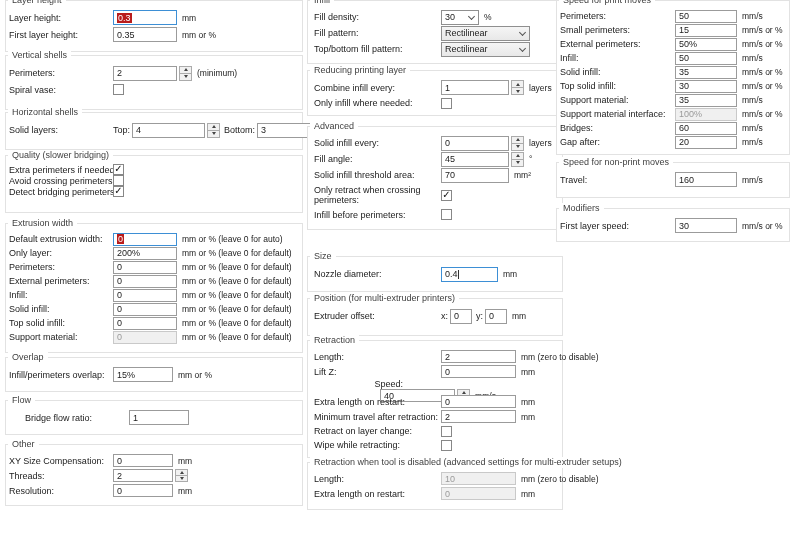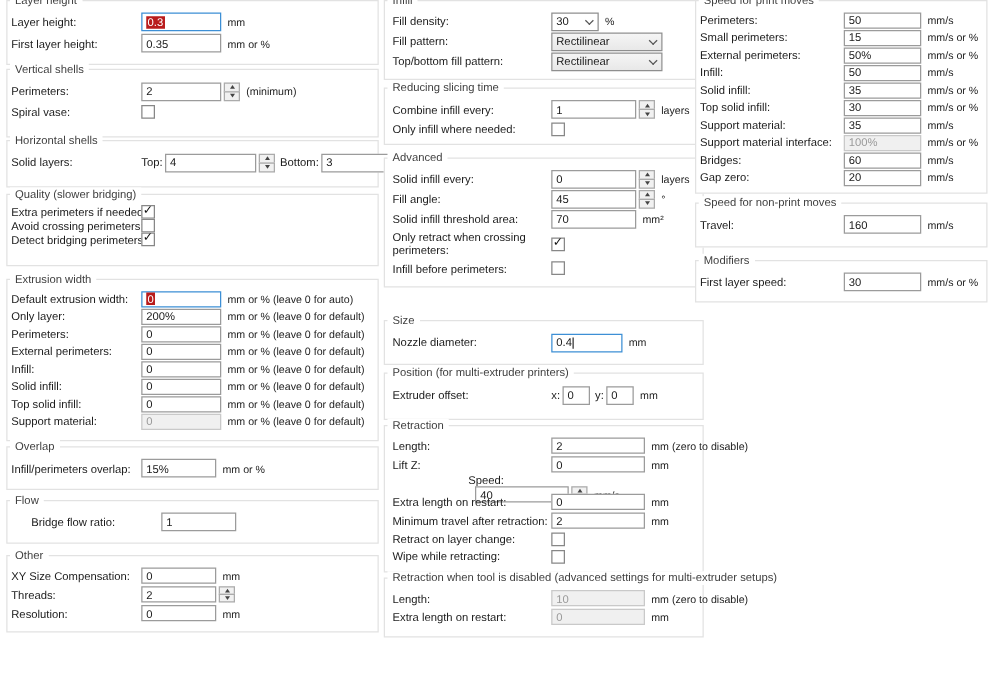--- a/index.html
+++ b/index.html
@@ -341,21 +341,21 @@
             <div class="ctrl">
               <div class="combo" style="width: 89px;">
                 <span class="combo-val">Rectilinear</span>
                 <span class="chev"></span>
               </div>
             </div>
           </div>
         </div>
       </div>
       <div class="section" style="top: 70px; height: 46px;">
-        <span class="section-title">Reducing slicing time</span>
+        <span class="section-title">Reducing printing layer</span>
         <div class="rows" style="padding-left: 6px;">
           <div class="row" style="height: 17px;">
             <span class="lbl" style="width: 127px;">Combine infill every:</span>
             <div class="ctrl">
               <div class="input" style="width: 68px;">
                 <span>1</span>
               </div>
               <div class="spin ">
                 <div class="spin-btn">
                   <span class="arr-up"></span>
@@ -647,21 +647,21 @@
           <div class="row" style="height: 14px;">
             <span class="lbl" style="width: 115px;">Bridges:</span>
             <div class="ctrl">
               <div class="input compact" style="width: 62px;">
                 <span>60</span>
               </div>
               <span class="unit">mm/s</span>
             </div>
           </div>
           <div class="row" style="height: 14px;">
-            <span class="lbl" style="width: 115px;">Gap zero:</span>
+            <span class="lbl" style="width: 115px;">Gap after:</span>
             <div class="ctrl">
               <div class="input compact" style="width: 62px;">
                 <span>20</span>
               </div>
               <span class="unit">mm/s</span>
             </div>
           </div>
         </div>
       </div>
       <div class="section" style="top: 162px; height: 36px;">

